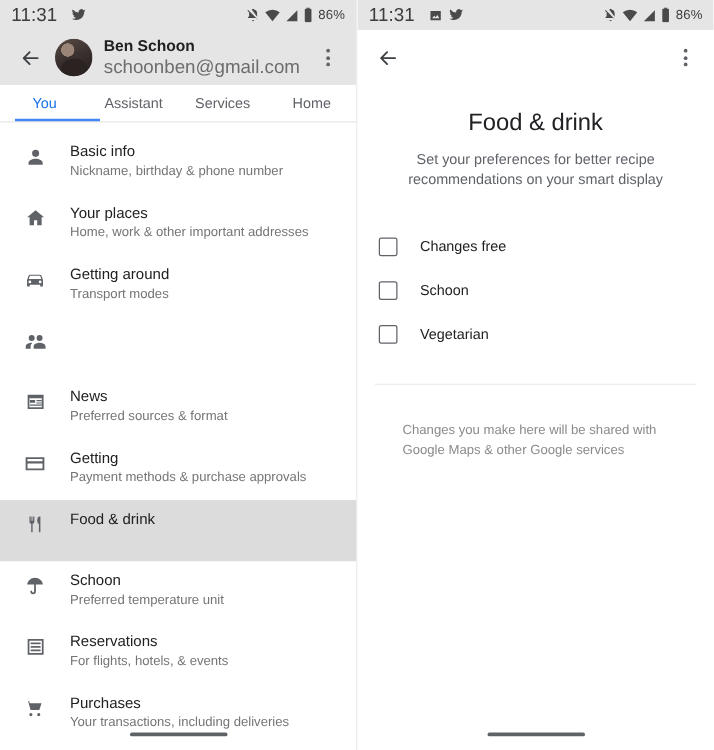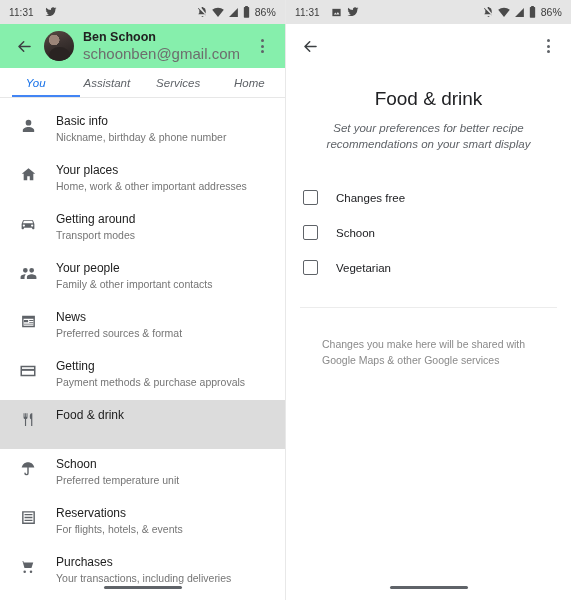--- a/index.html
+++ b/index.html
@@ -12,28 +12,28 @@
   .screens { display: flex; width: 571px; height: 600px; }
   .phone { position: relative; height: 600px; background: #fff; overflow: hidden; }
   .phone.left  { width: 286px; border-right: 1px solid #e8e8e8; }
   .phone.right { width: 285px; }
 
   
   .statusbar {
     height: 24px; background: #e5e5e5; display: flex; align-items: center;
     padding: 0 9px; color: #4a4a4a; font-size: 11px; letter-spacing: .1px;
   }
-  .sb-time { font-size: 10px; color: #3c3c3c; margin-right: 6px; }
+  .sb-time { font-size: 15px; color: #3c3c3c; margin-right: 6px; }
   .sb-left { display: flex; align-items: center; gap: 5px; flex: 1; }
   .sb-right { display: flex; align-items: center; gap: 4px; }
   .sb-battery-text { font-size: 10.5px; color: #3c3c3c; margin-left: 1px; }
   .ic { display: inline-flex; align-items: center; }
 
   
-  .appbar { height: 44px; display: flex; align-items: center; padding: 0 10px; background: #86efac; }
+  .appbar { height: 44px; display: flex; align-items: center; padding: 0 10px; background: #e5e5e5; }
   .backbtn { width: 28px; height: 28px; display: flex; align-items: center; justify-content: center; flex: none; }
   .avatar {
     width: 30px; height: 30px; border-radius: 50%; margin-left: 6px; flex: none;
     background:
       radial-gradient(circle at 34% 30%, #9b8478 0 18%, transparent 19%),
       linear-gradient(160deg, #5a4b44 0%, #3b3230 45%, #221c1b 100%);
     overflow: hidden; position: relative;
   }
   .avatar::after {
     content: ""; position: absolute; left: 18%; top: 52%; width: 70%; height: 55%;
@@ -42,38 +42,38 @@
   .acct { margin-left: 9px; line-height: 1.15; flex: 1; min-width: 0; }
   .acct-name { font-size: 12.5px; font-weight: bold; color: #212121; }
   .acct-mail { font-size: 15px; color: #6d6d6d; margin-top: 1px; }
   .kebab { width: 26px; height: 28px; display: flex; flex-direction: column;
            align-items: center; justify-content: center; gap: 2.5px; flex: none; }
   .kebab span { width: 3px; height: 3px; border-radius: 50%; background: #5f6368; display: block; }
 
   
   .tabs { display: flex; height: 30px; position: relative; border-bottom: 1px solid #e7e7e7; }
   .tab { flex: 1; display: flex; align-items: center; justify-content: center;
-         font-size: 11.5px; color: #5f6368; font-style: italic; }
+         font-size: 11.5px; color: #5f6368; }
   .tab.active { color: #1a73e8; }
   .tab-underline { position: absolute; bottom: 0; left: 12px; width: 68px; height: 2.5px; background: #4285f4; }
 
   
   .list { padding-top: 8px; }
   .row { display: flex; align-items: flex-start; height: 49px; padding-top: 8px; position: relative; }
   .row.selected { background: #dcdcdc; }
   .row-icon { width: 56px; display: flex; justify-content: center; padding-top: 3px; flex: none; }
   .row-text { flex: 1; min-width: 0; }
   .row-title { font-size: 12px; color: #212121; line-height: 15px; }
   .row-sub { font-size: 10.5px; color: #757575; line-height: 14px; margin-top: 1px; }
 
   
   .r-appbar { height: 44px; display: flex; align-items: center; justify-content: space-between; padding: 0 10px; }
   .r-body { padding: 0 14px; }
   .r-title { text-align: center; font-size: 19px; color: #202124; margin-top: 20px; font-weight: normal; }
-  .r-subtitle { text-align: center; font-size: 11.5px; color: #5f6368; line-height: 16px; margin-top: 10px; padding: 0 14px; font-style: italic; }
+  .r-subtitle { text-align: center; font-size: 11.5px; color: #5f6368; line-height: 16px; margin-top: 10px; padding: 0 14px; }
   .checks { margin-top: 28px; }
   .check-row { display: flex; align-items: center; height: 35px; padding-left: 3px; }
   .checkbox { width: 15px; height: 15px; border: 1.6px solid #5f6368; border-radius: 2px; flex: none; }
   .check-label { font-size: 11.5px; color: #202124; margin-left: 18px; }
   .r-divider { height: 1px; background: #ececec; margin: 22px 0 0 0; }
   .r-footnote { text-align: left; font-size: 10.5px; color: #8a8a8a; line-height: 16px; margin-top: 28px; padding: 0 22px; }
 
   
   .gesture { position: absolute; bottom: 11px; left: 0; right: 0; display: flex; justify-content: center; }
   .gesture i { display: block; width: 78px; height: 3px; border-radius: 2px; background: #5f6368; }
@@ -183,24 +183,20 @@
           <div class="row-sub">Transport modes</div>
         </div>
       </div>
 
       <div class="row">
         <div class="row-icon">
           <svg width="19" height="19" viewBox="0 0 24 24">
               <path fill="#5f6368" d="M8 11a3 3 0 1 0 0-6 3 3 0 0 0 0 6zm8 0a3 3 0 1 0 0-6 3 3 0 0 0 0 6zm0 2c-2.3 0-6 1.2-6 3.5V19h12v-2.5c0-2.3-3.7-3.5-6-3.5zm-8 0c-2.3 0-6 1.2-6 3.5V19h5v-2.5c0-1.2.5-2.2 1.4-3A9.6 9.6 0 0 0 8 13z"></path>
             </svg>
         </div>
-        <div class="row-text">
-          <div class="row-title">Your people</div>
-          <div class="row-sub">Family &amp; other important contacts</div>
-        </div>
       </div>
 
       <div class="row">
         <div class="row-icon">
           <svg width="17" height="17" viewBox="0 0 24 24">
               <path fill="none" stroke="#5f6368" stroke-width="2" d="M4 5h16v14H4z"></path>
               <path fill="#5f6368" d="M4 5h16v3H4zM5.5 10h6v3h-6zM13 10h6v1.3h-6zM13 12.6h6v1.3h-6zM5.5 15h13.5v1.3H5.5z"></path>
             </svg>
         </div>
         <div class="row-text">

